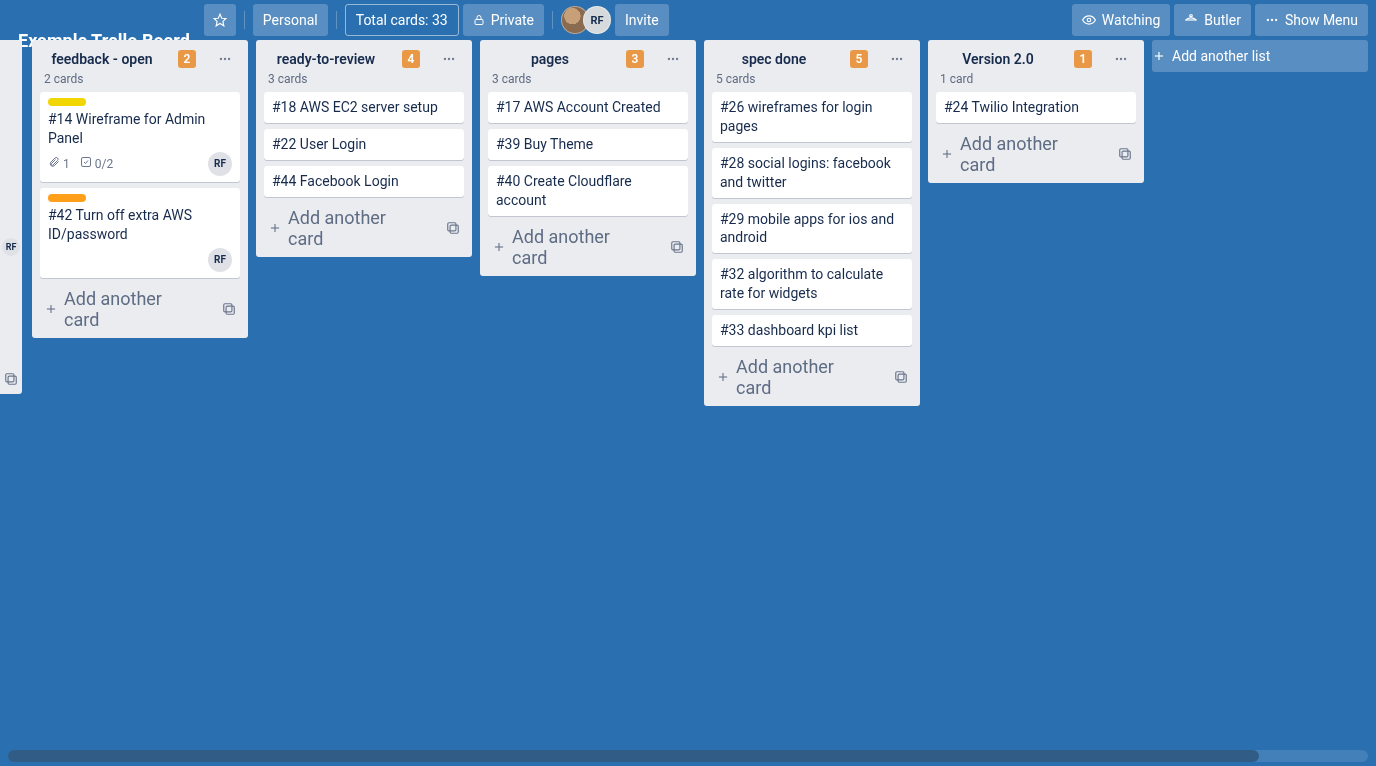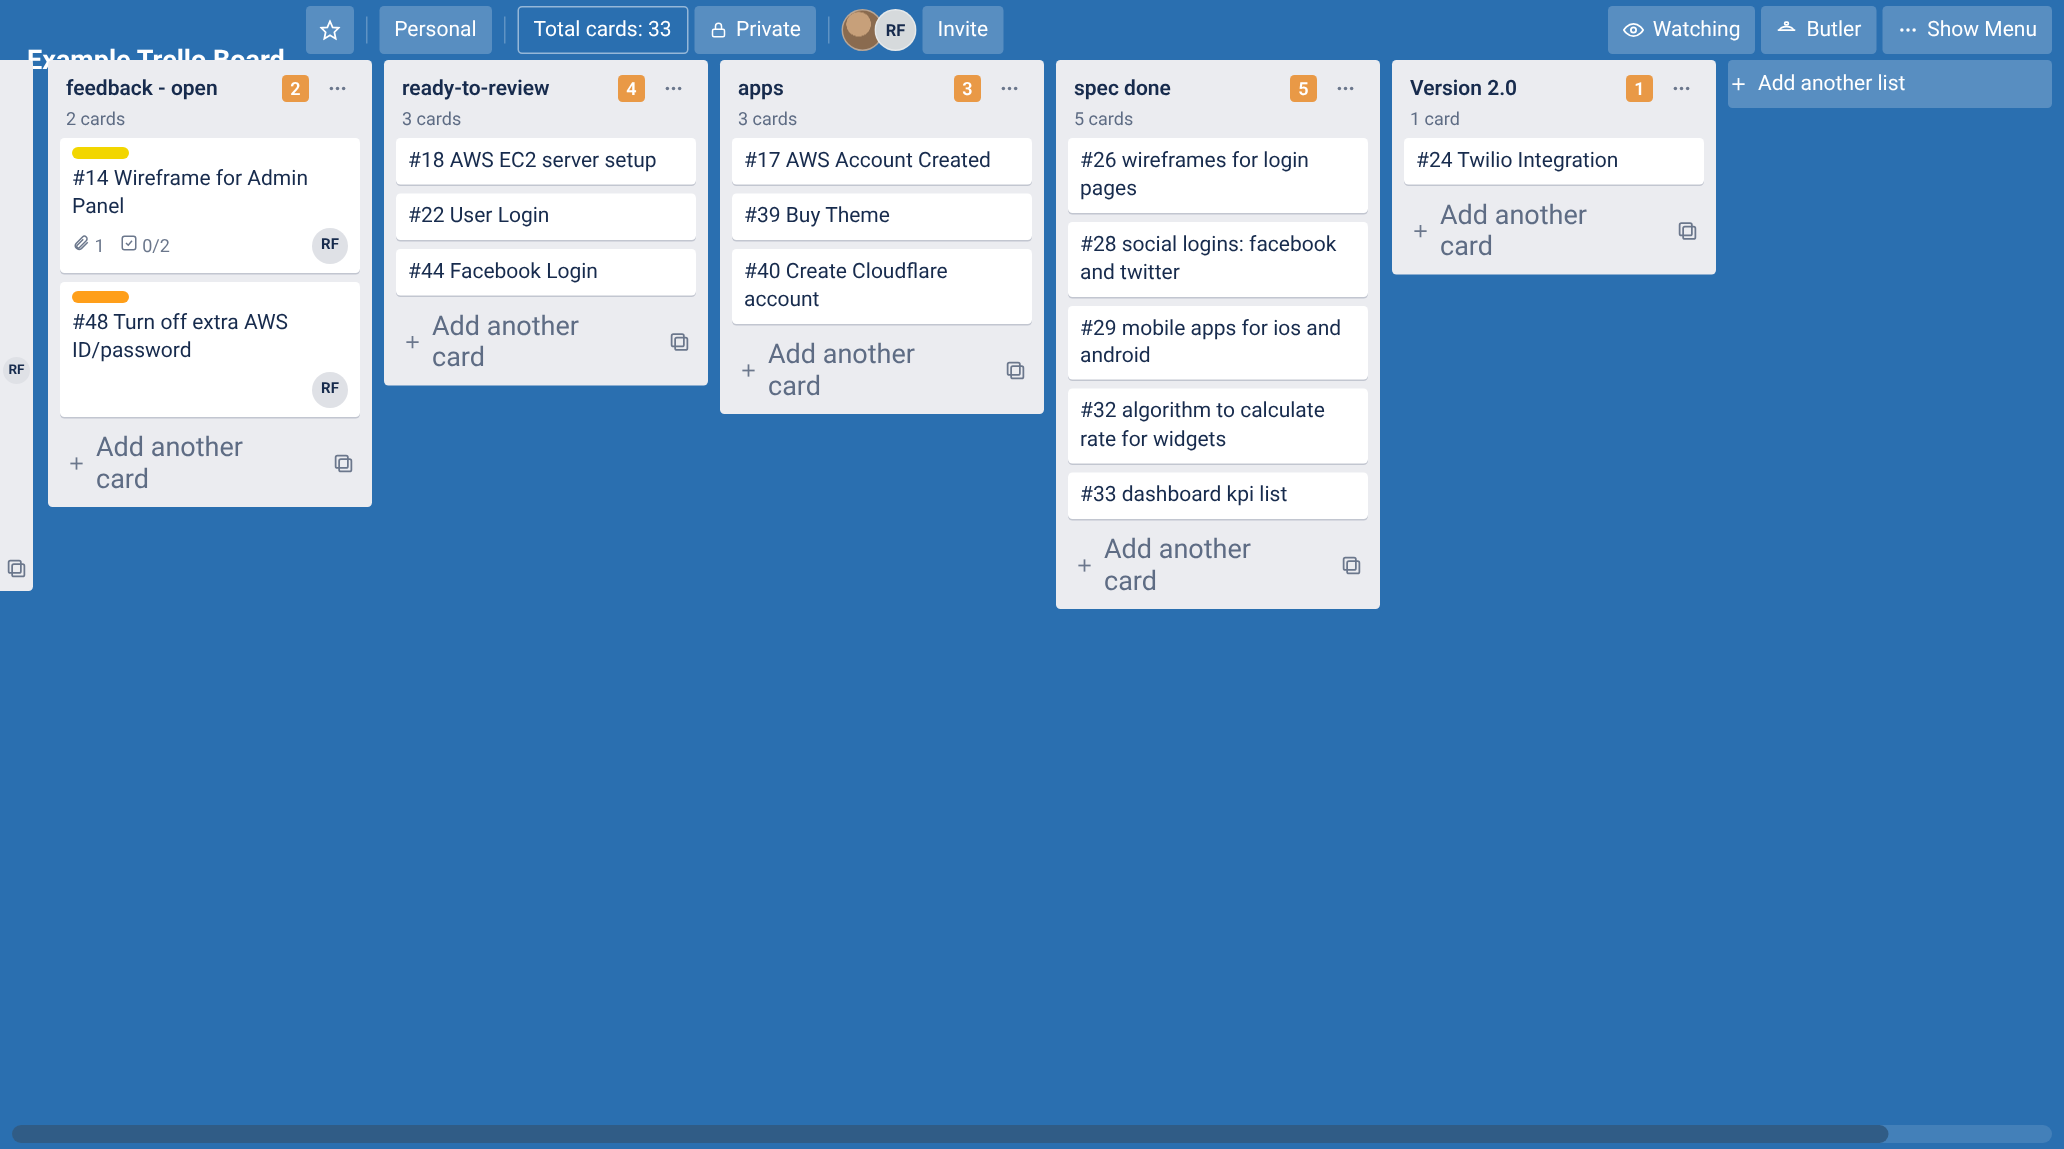--- a/index.html
+++ b/index.html
@@ -127,22 +127,23 @@
     border-radius: 3px;
     margin: 0 4px;
     padding: 8px 8px 6px 8px;
     display: flex;
     flex-direction: column;
     max-height: 100%;
   }
   .list-header {
     display: flex;
     align-items: center;
-    gap: 8px;
+    gap: 18px;
     padding: 0 4px 2px 4px;
+    text-align: center;
   }
   .list-name {
     flex: 1;
     font-size: 14px;
     font-weight: 600;
     color: #172b4d;
   }
   .badge-count {
     background: #e99946;
     color: #fff;
@@ -350,21 +351,21 @@
                     <rect x="3" y="3" width="18" height="18" rx="3"></rect>
                     <path d="M8 12l3 3 5-6"></path>
                   </svg>
                 </span><span>0/2</span></span>
               <span class="grow"></span>
               <span class="member">RF</span>
             </div>
           </div>
           <div class="card">
             <div class="label orange"></div>
-            <div class="card-title">#48 Turn off extra AWS ID/password</div>
+            <div class="card-title">#42 Turn off extra AWS ID/password</div>
             <div class="card-footer">
               <span class="grow"></span>
               <span class="member">RF</span>
             </div>
           </div>
         </div>
         <div class="add-card">
           <span class="grow">
             <span class="i">
               <svg width="14" height="14" viewBox="0 0 24 24" stroke="#6b778c" stroke-width="2">
@@ -421,21 +422,21 @@
           <span class="i">
             <svg width="14" height="14" viewBox="0 0 24 24" fill="none" stroke="#6b778c" stroke-width="2">
               <rect x="3" y="3" width="14" height="14" rx="2"></rect>
               <rect x="7" y="7" width="14" height="14" rx="2"></rect>
             </svg>
           </span>
         </div>
       </div>
       <div class="list">
         <div class="list-header">
-          <div class="list-name">apps</div>
+          <div class="list-name">pages</div>
           <span class="badge-count">3</span>
           <span class="list-menu">
             <span class="i">
               <svg width="14" height="14" viewBox="0 0 24 24" fill="#6b778c">
                 <circle cx="5" cy="12" r="2"></circle>
                 <circle cx="12" cy="12" r="2"></circle>
                 <circle cx="19" cy="12" r="2"></circle>
               </svg>
             </span>
           </span>

